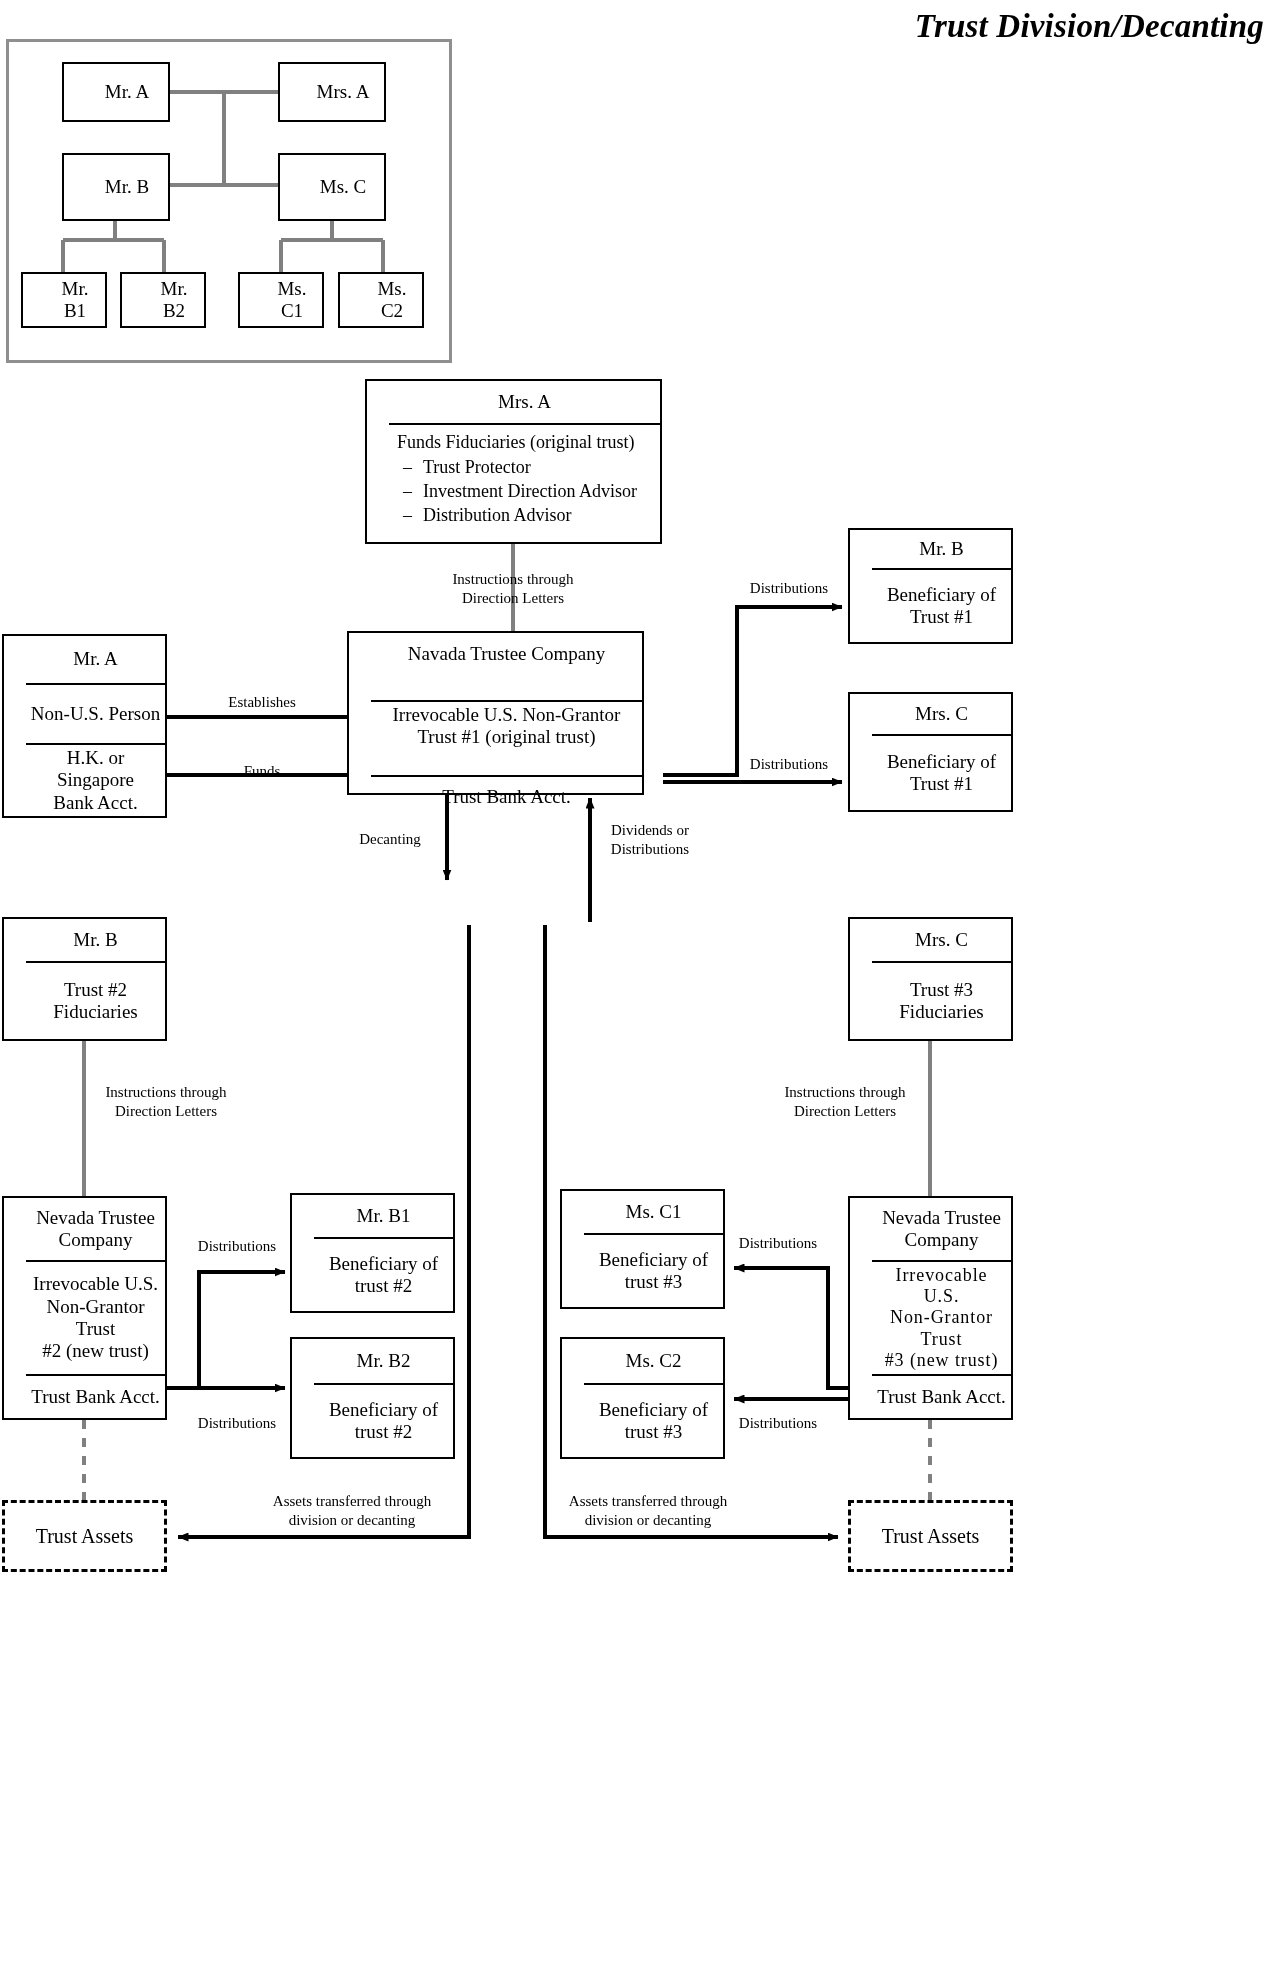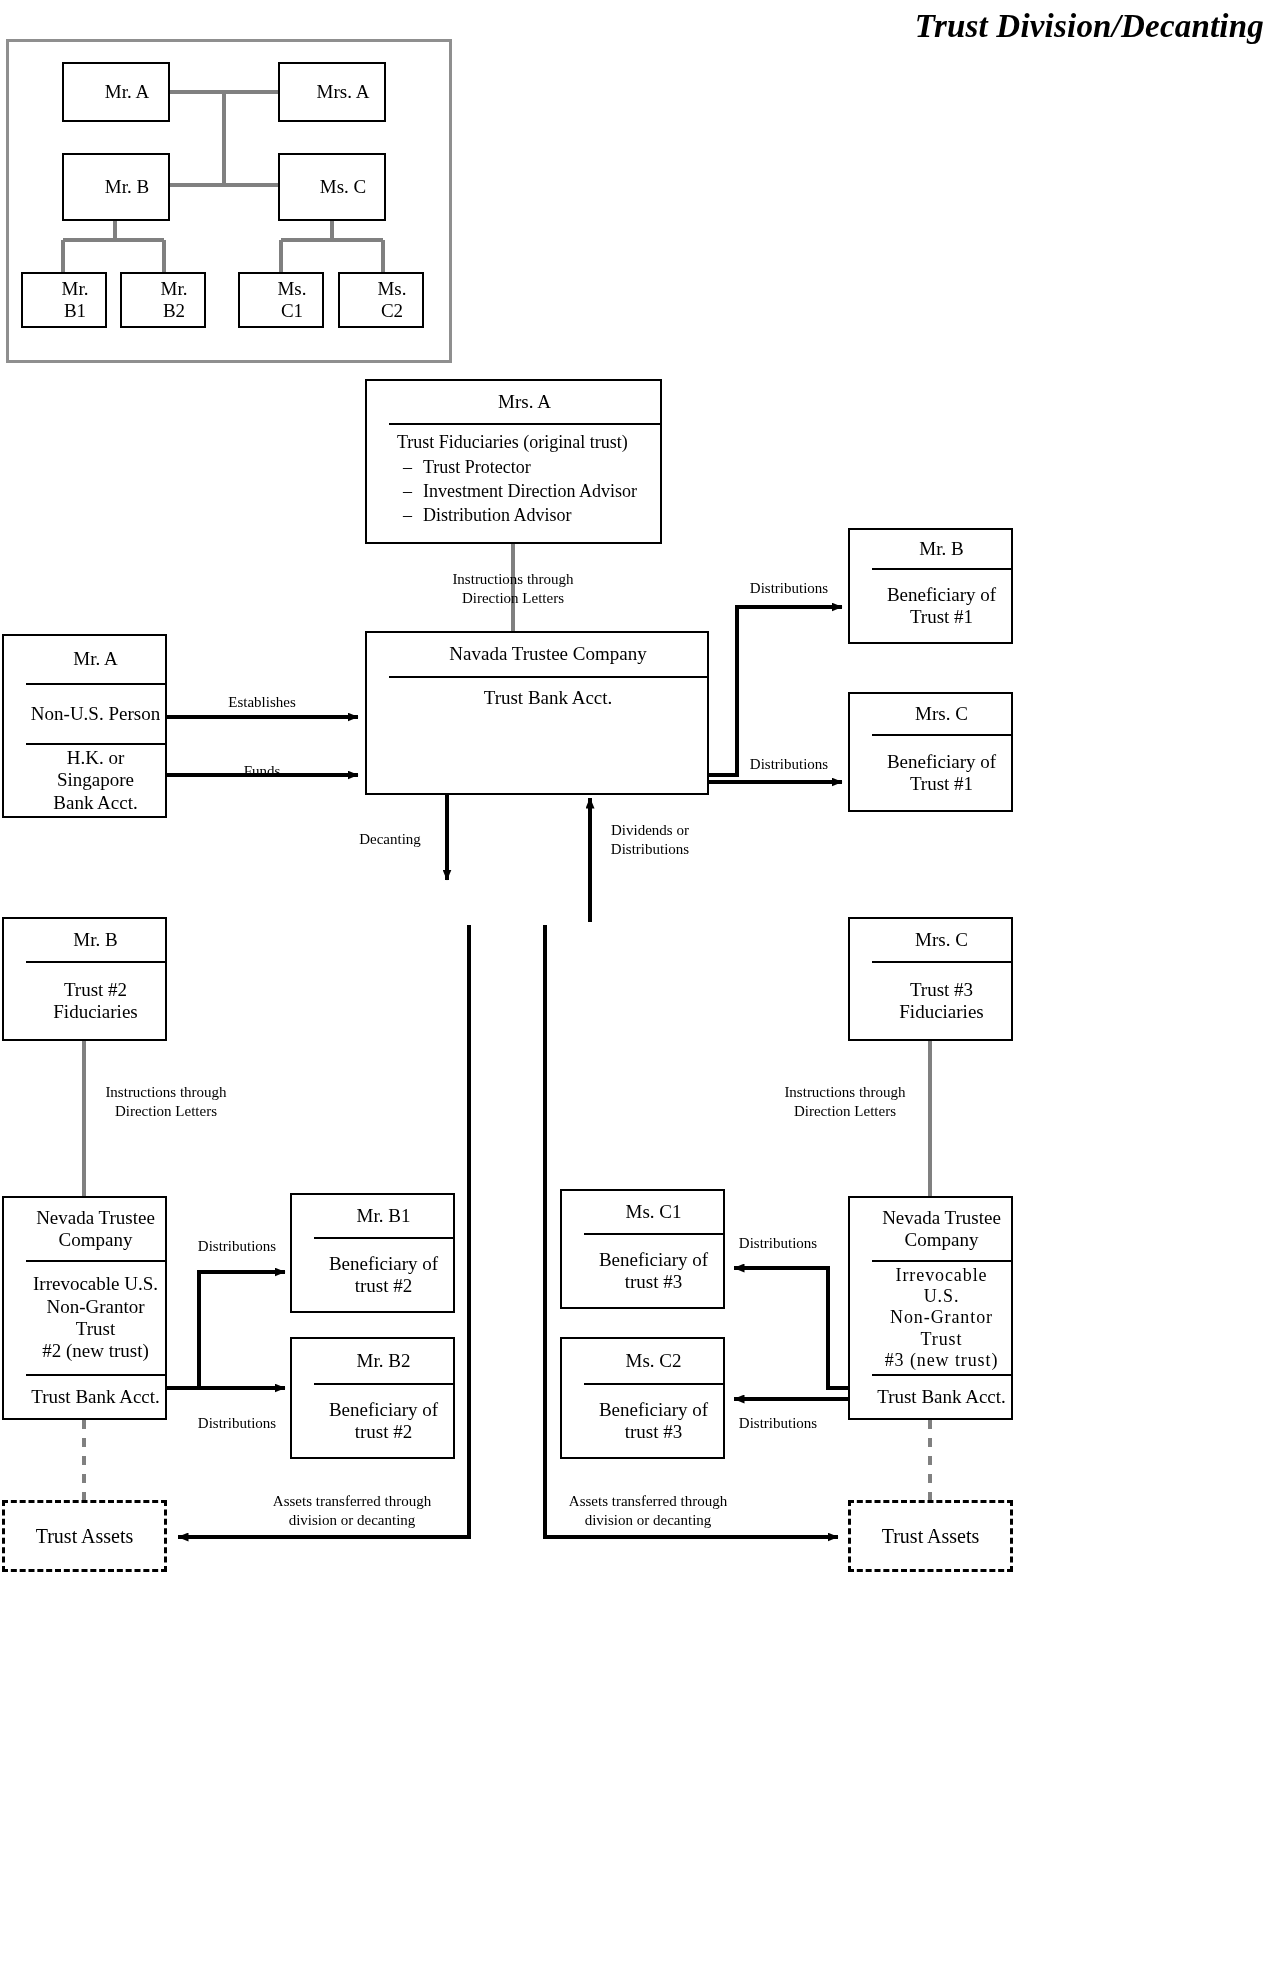--- a/index.html
+++ b/index.html
@@ -122,21 +122,21 @@
     <div class="cell f18">Ms. C1</div>
   </div>
   <div class="box" style="left:338px;top:272px;width:86px;height:56px;">
     <div class="cell f18">Ms. C2</div>
   </div>
 
   <div class="box" style="left:365px;top:379px;width:297px;height:165px;">
     <div class="cell f18" style="flex:0 0 42px;">Mrs. A</div>
     <div class="cell left">
       <div class="fidlist">
-        <div class="hd">Trust Fiduciaries (original trust)</div>
+        <div class="hd">Funds Fiduciaries (original trust)</div>
         <ul>
           <li><span class="dash">–</span><span>Trust Protector</span></li>
           <li><span class="dash">–</span><span>Investment Direction Advisor</span></li>
           <li><span class="dash">–</span><span>Distribution Advisor</span></li>
         </ul>
       </div>
     </div>
   </div>
 
   <div class="lbl" style="left:513px;top:570px;transform:translateX(-50%);white-space:pre-line;">Instructions through
@@ -145,22 +145,24 @@
   <div class="box" style="left:2px;top:634px;width:165px;height:184px;">
     <div class="cell f18" style="flex:0 0 47px;">Mr. A</div>
     <div class="cell f18">Non-U.S. Person</div>
     <div class="cell f18" style="white-space:pre-line;">H.K. or Singapore
 Bank Acct.</div>
   </div>
 
   <div class="lbl" style="left:262px;top:693px;transform:translateX(-50%);">Establishes</div>
   <div class="lbl" style="left:262px;top:762px;transform:translateX(-50%);">Funds</div>
 
-  <div class="box" style="left:365px;top:631px;width:344px;height:164px;">
+  <div class="box" style="left:347px;top:631px;width:297px;height:164px;gap:24px;">
     <div class="cell f18" style="flex:0 0 43px;">Navada Trustee Company</div>
+    <div class="cell f18" style="white-space:pre-line;">Irrevocable U.S. Non-Grantor
+Trust #1 (original trust)</div>
     <div class="cell f18" style="flex:0 0 42px;">Trust Bank Acct.</div>
   </div>
 
   <div class="box" style="left:848px;top:528px;width:165px;height:116px;">
     <div class="cell f18" style="flex:0 0 38px;">Mr. B</div>
     <div class="cell f18" style="white-space:pre-line;">Beneficiary of
 Trust #1</div>
   </div>
   <div class="box" style="left:848px;top:692px;width:165px;height:120px;">
     <div class="cell f18" style="flex:0 0 40px;">Mrs. C</div>

